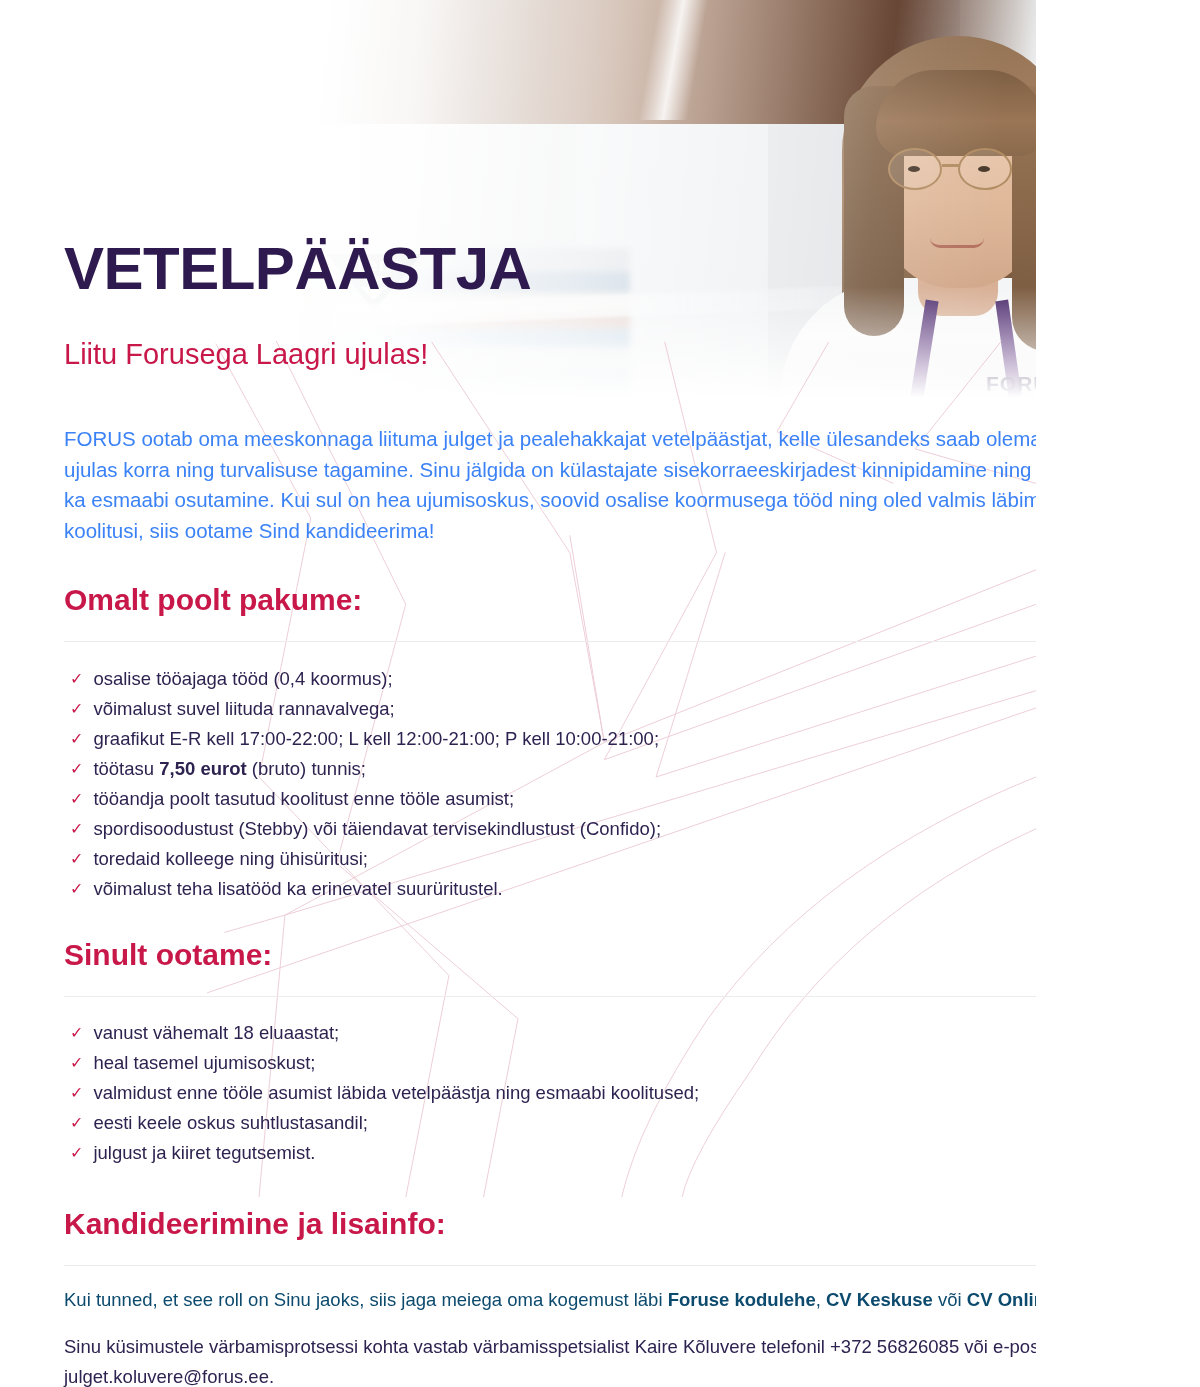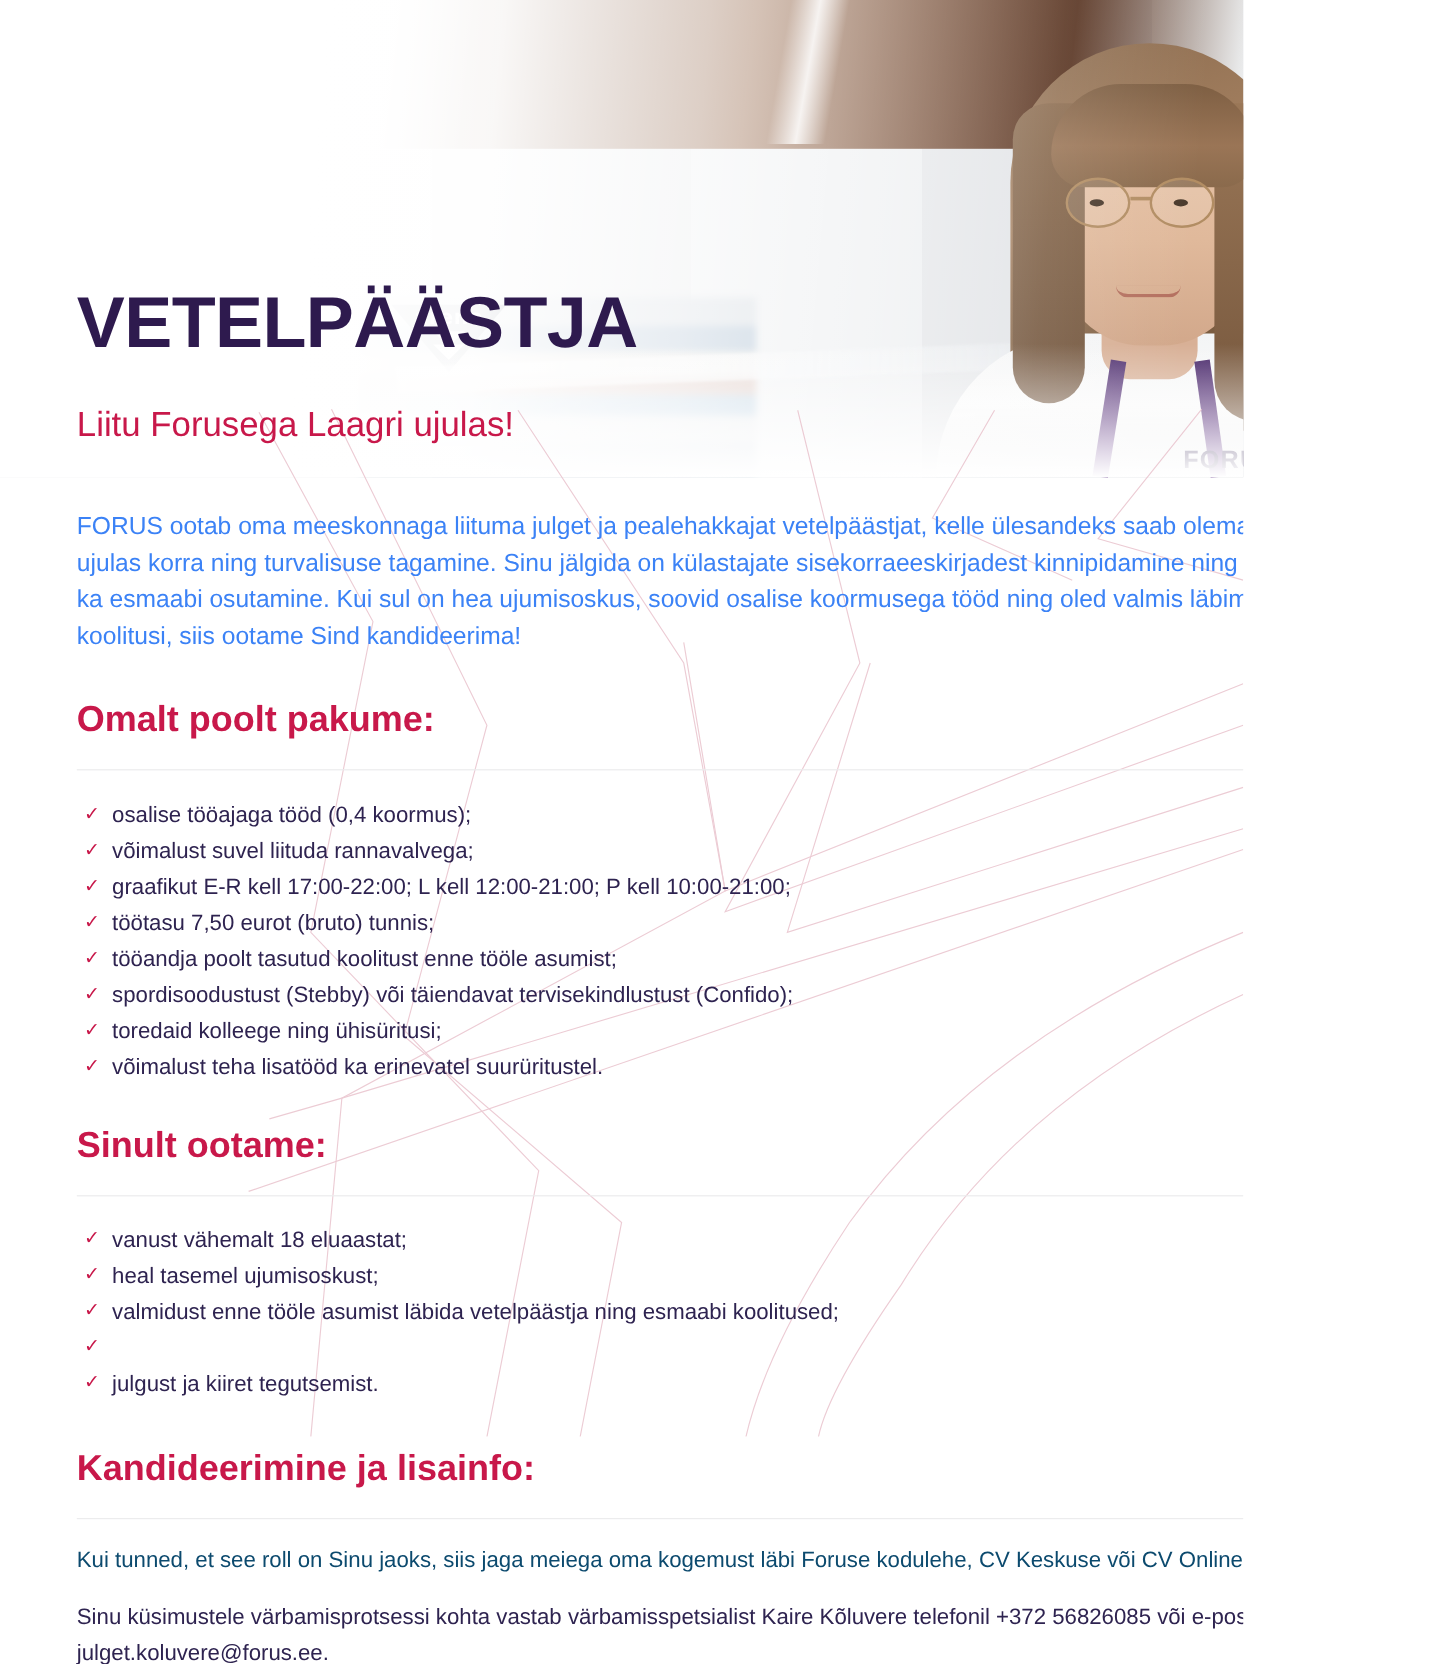--- a/index.html
+++ b/index.html
@@ -324,21 +324,21 @@
   }
   .contact-line {
     position: absolute;
     left: 64px;
     top: 1332px;
     width: 1072px;
     font-size: 18.5px;
     line-height: 30px;
     color: #2e2350;
   }
-  b { font-weight: 400; }
+  b { font-weight: 700; }
 </style>
 </head>
 <body>
 
 <div id="page">
 
   <div class="hero">
     <div class="hero-photo"></div>
 
     <div class="hero-shelf"></div>
@@ -449,20 +449,21 @@
         <li>
           <span class="tick">✓</span>
           <span>heal tasemel ujumisoskust;</span>
         </li>
         <li>
           <span class="tick">✓</span>
           <span>valmidust enne tööle asumist läbida vetelpäästja ning esmaabi koolitused;</span>
         </li>
         <li>
           <span class="tick">✓</span>
+          <span>eesti keele oskus suhtlustasandil;</span>
         </li>
         <li>
           <span class="tick">✓</span>
           <span>julgust ja kiiret tegutsemist.</span>
         </li>
       </ul>
 
     <h3 class="section-head sec3-head">Kandideerimine ja lisainfo:</h3>
     <div class="divider sec3-rule"></div>
 

